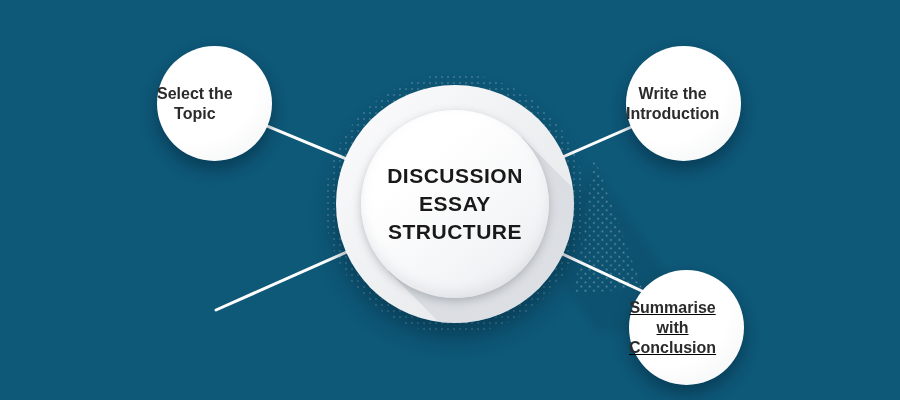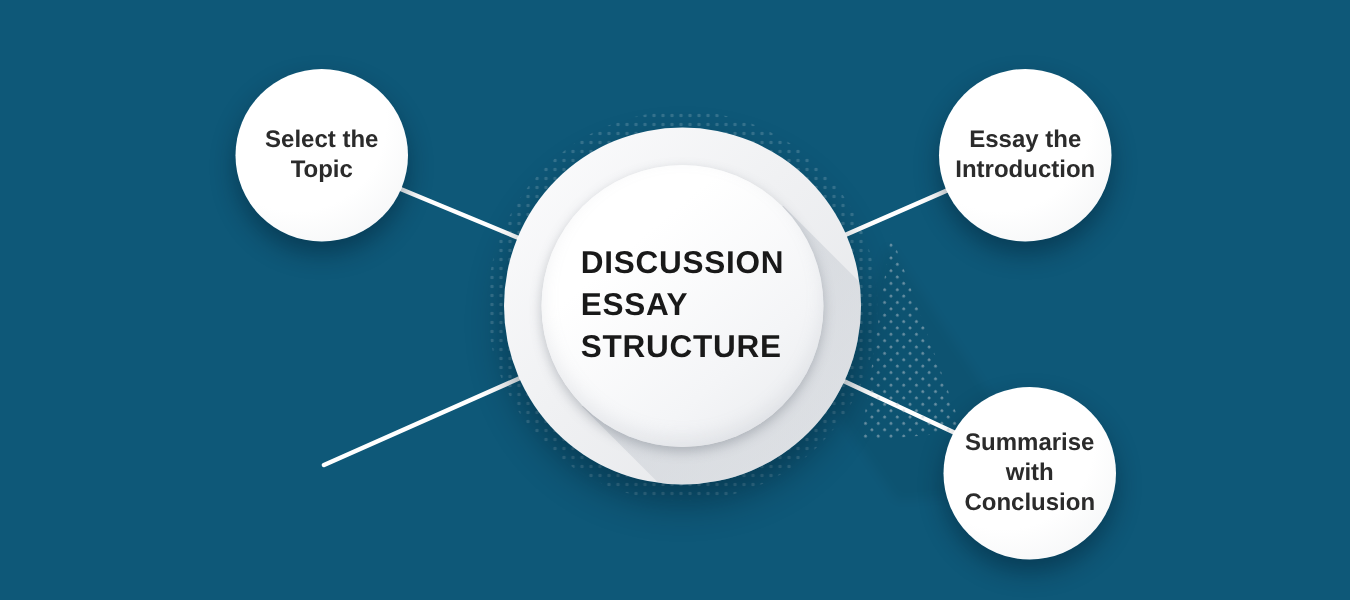--- a/index.html
+++ b/index.html
@@ -27,34 +27,34 @@
     clip-path:polygon(186px 52px,430px 296px,296px 430px,52px 186px);
     background:linear-gradient(135deg,rgba(158,164,173,.80) 0%,rgba(190,196,204,.45) 55%,rgba(205,210,216,.25) 100%);
   }
   .center-inner{
     position:absolute;left:361px;top:110px;width:188px;height:188px;border-radius:50%;
     background:linear-gradient(140deg,#ffffff 30%,#f4f5f7 70%,#e8eaed 100%);
     box-shadow:0 3px 8px rgba(90,96,108,.35), inset 0 -6px 12px rgba(140,146,158,.15);
     display:flex;align-items:center;justify-content:center;
   }
   .center-title{
-    white-space:pre-line;text-align:left;
+    white-space:pre-line;text-align:center;
     font-size:21px;font-weight:700;line-height:28px;letter-spacing:.5px;color:#191919;
   }
   
   .node{
     position:absolute;width:115px;height:115px;border-radius:50%;
     background:radial-gradient(circle at 35% 30%,#ffffff 55%,#f5f6f7 85%,#eef0f2 100%);
     box-shadow:0 8px 16px rgba(2,24,40,.42);
-    display:flex;align-items:center;justify-content:center;
+    display:flex;align-items:center;
   }
   .node-tl{left:157px;top:46px;}
   .node-tr{left:626px;top:46px;}
   .node-bl{left:158px;top:252px;}
-  .node-br{left:629px;top:258px;}
+  .node-br{left:629px;top:270px;text-decoration:underline;}
   .node-label{
     white-space:pre-line;text-align:center;
     font-size:16px;font-weight:700;line-height:1.25;color:#2b2b2b;
   }
 </style>
 </head>
 <body>
 
 <div class="canvas">
 
@@ -88,21 +88,21 @@
 ESSAY
 STRUCTURE</div>
   </div>
 
   <div class="node node-tl">
     <div class="node-label">Select the
 Topic</div>
   </div>
 
   <div class="node node-tr">
-    <div class="node-label">Essay the
+    <div class="node-label">Write the
 Introduction</div>
   </div>
 
 
   <div class="node node-br">
     <div class="node-label">Summarise
 with
 Conclusion</div>
   </div>
 

